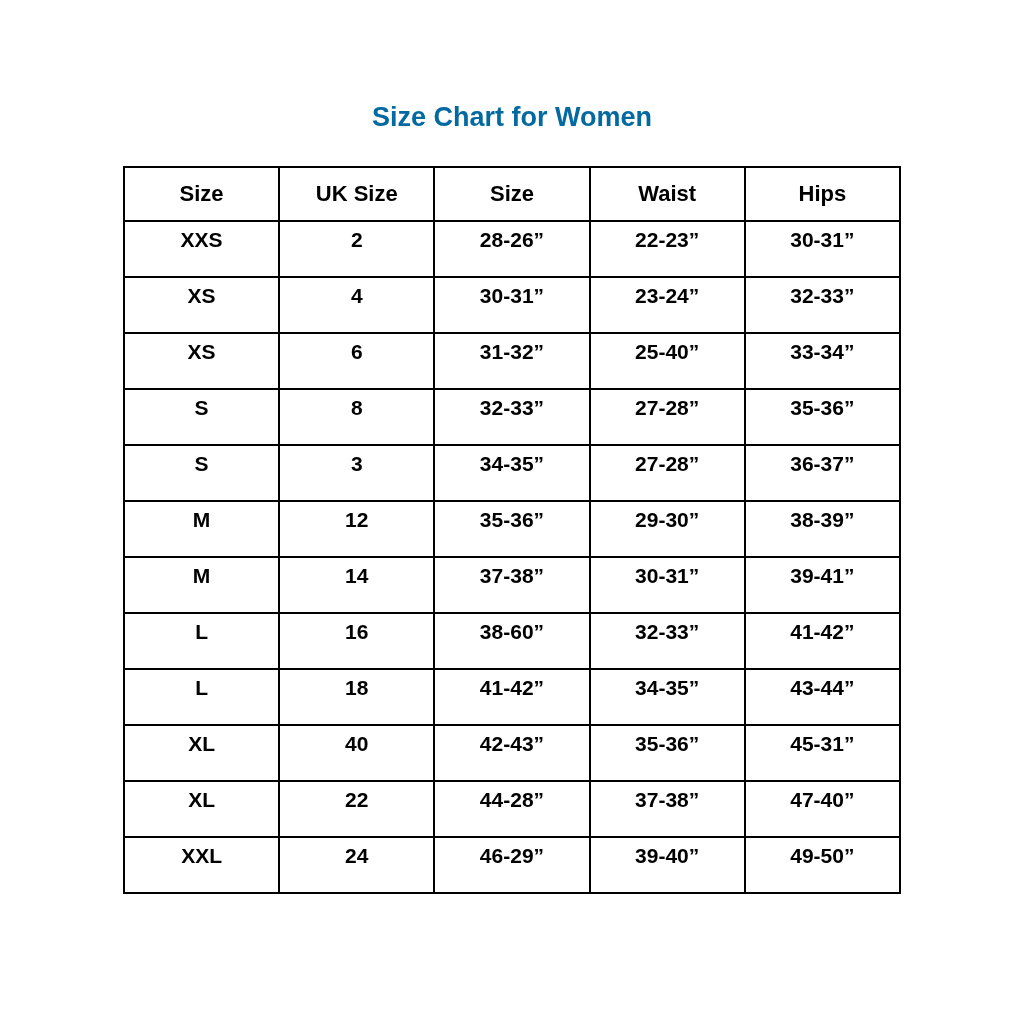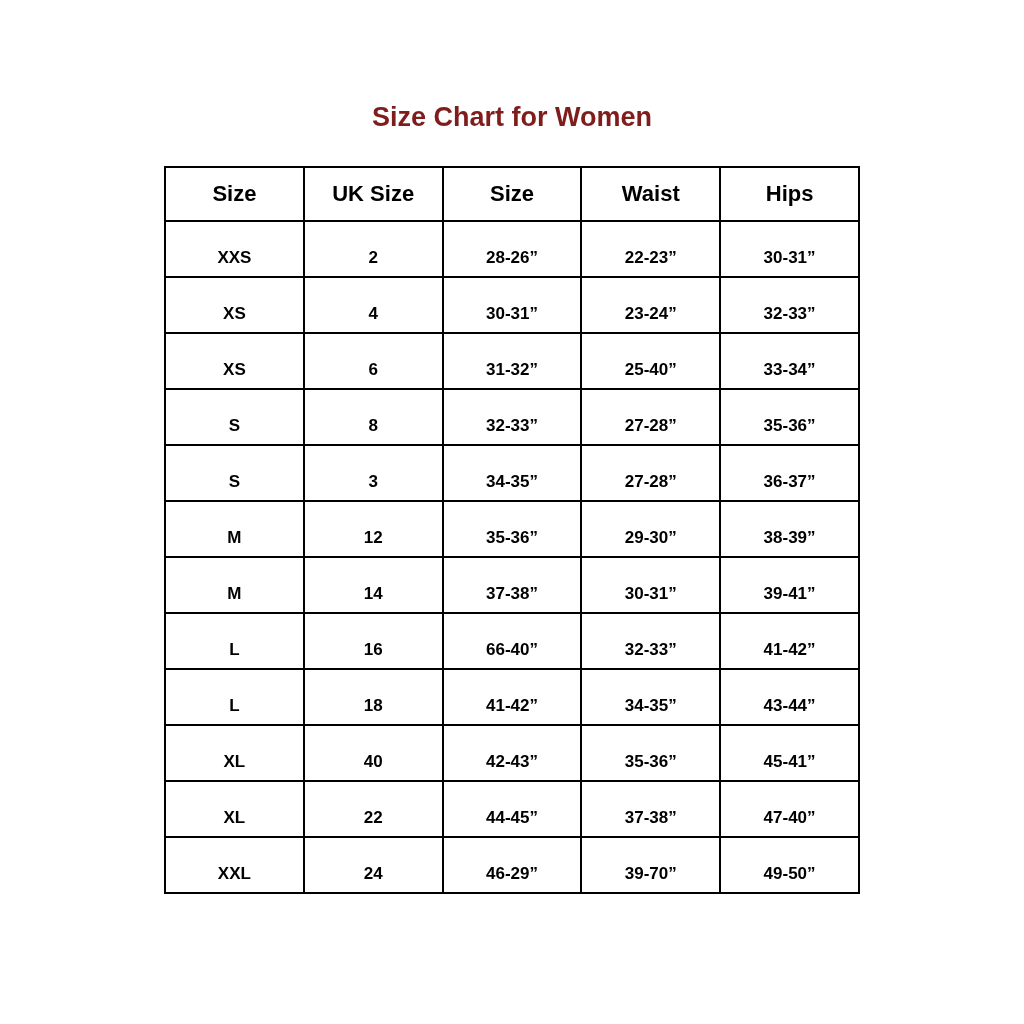--- a/index.html
+++ b/index.html
@@ -13,47 +13,47 @@
     height: 1024px;
     background: #ffffff;
     box-sizing: border-box;
     padding-top: 102px;
   }
   .page-title {
     margin: 0;
     text-align: center;
     font-size: 27px;
     font-weight: bold;
-    color: #7f1d1d;
+    color: #0369a1;
     letter-spacing: 0px;
   }
   table.size-chart {
     border-collapse: collapse;
-    width: 696px;
+    width: 778px;
     margin: 33px auto 0 auto;
     table-layout: fixed;
   }
   table.size-chart th,
   table.size-chart td {
     border: 2px solid #000000;
     text-align: center;
     color: #000000;
     font-weight: bold;
     box-sizing: border-box;
   }
   table.size-chart th {
     height: 54px;
     font-size: 22px;
     vertical-align: middle;
   }
   table.size-chart td {
     height: 56px;
-    font-size: 17px;
+    font-size: 21px;
     vertical-align: top;
-    padding-top: 24px;
+    padding-top: 6px;
     line-height: 24px;
   }
 </style>
 </head>
 <body>
 
 <div class="page">
 
   <h1 class="page-title">Size Chart for Women</h1>
 
@@ -113,48 +113,48 @@
       <tr>
         <td>M</td>
         <td>14</td>
         <td>37-38”</td>
         <td>30-31”</td>
         <td>39-41”</td>
       </tr>
       <tr>
         <td>L</td>
         <td>16</td>
-        <td>66-40”</td>
+        <td>38-60”</td>
         <td>32-33”</td>
         <td>41-42”</td>
       </tr>
       <tr>
         <td>L</td>
         <td>18</td>
         <td>41-42”</td>
         <td>34-35”</td>
         <td>43-44”</td>
       </tr>
       <tr>
         <td>XL</td>
         <td>40</td>
         <td>42-43”</td>
         <td>35-36”</td>
-        <td>45-41”</td>
+        <td>45-31”</td>
       </tr>
       <tr>
         <td>XL</td>
         <td>22</td>
-        <td>44-45”</td>
+        <td>44-28”</td>
         <td>37-38”</td>
         <td>47-40”</td>
       </tr>
       <tr>
         <td>XXL</td>
         <td>24</td>
         <td>46-29”</td>
-        <td>39-70”</td>
+        <td>39-40”</td>
         <td>49-50”</td>
       </tr>
     </tbody>
   </table>
 
 </div>
 
 </body></html>

